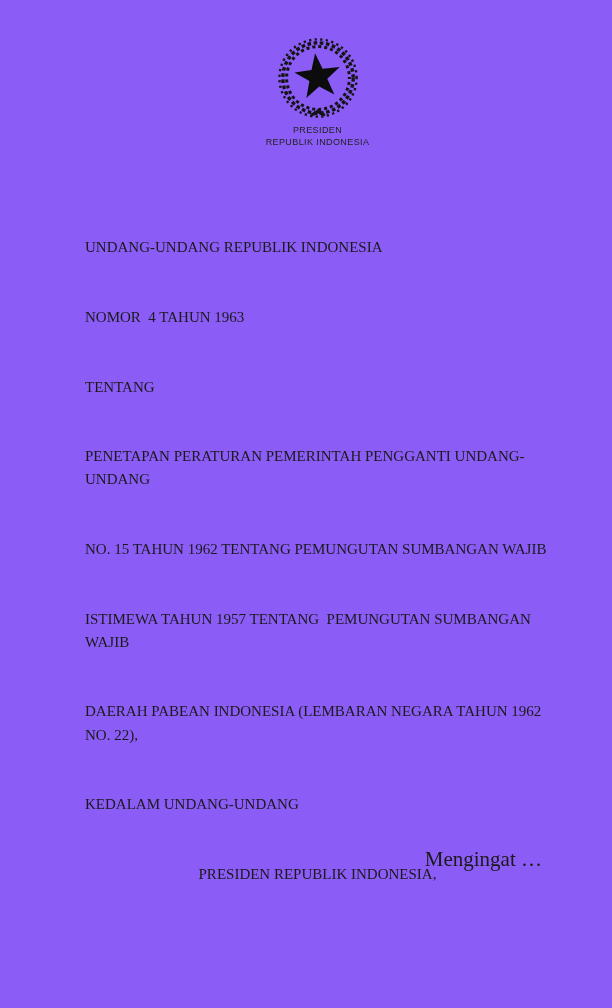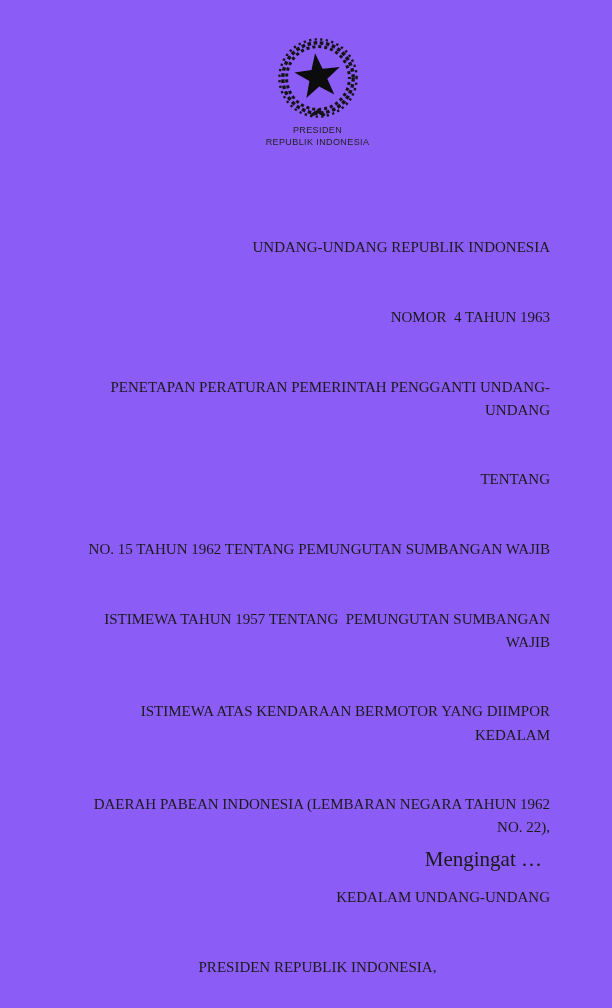--- a/index.html
+++ b/index.html
@@ -20,21 +20,21 @@
     margin-top: 3px;
     font-family: "Liberation Sans", sans-serif;
     font-size: 9px;
     line-height: 11.5px;
     letter-spacing: 0.4px;
     color: #222;
   }
 
   .title-block {
     margin-top: 42px;
-    text-align: right;
+    text-align: left;
     font-size: 15px;
     line-height: 23.2px;
     white-space: pre-wrap;
   }
 
   .preamble-heading {
     text-align: center;
     font-size: 15px;
     line-height: 23px;
   }
@@ -69,25 +69,24 @@
       </svg>
       <div class="letterhead-caption">
         <div>PRESIDEN</div>
         <div>REPUBLIK INDONESIA</div>
       </div>
     </div>
 
     <div class="title-block">
       <div>UNDANG-UNDANG REPUBLIK INDONESIA</div>
       <div>NOMOR  4 TAHUN 1963</div>
+      <div>TENTANG</div>
       <div>PENETAPAN PERATURAN PEMERINTAH PENGGANTI UNDANG-UNDANG</div>
-      <div>TENTANG</div>
       <div>NO. 15 TAHUN 1962 TENTANG PEMUNGUTAN SUMBANGAN WAJIB</div>
       <div>ISTIMEWA TAHUN 1957 TENTANG  PEMUNGUTAN SUMBANGAN WAJIB</div>
-      <div>ISTIMEWA ATAS KENDARAAN BERMOTOR YANG DIIMPOR KEDALAM</div>
       <div>DAERAH PABEAN INDONESIA (LEMBARAN NEGARA TAHUN 1962 NO. 22),</div>
       <div>KEDALAM UNDANG-UNDANG</div>
     </div>
 
     <div class="preamble-heading">PRESIDEN REPUBLIK INDONESIA,</div>
 
   </div>
 
   <div class="catchword">Mengingat …</div>
 </div>

